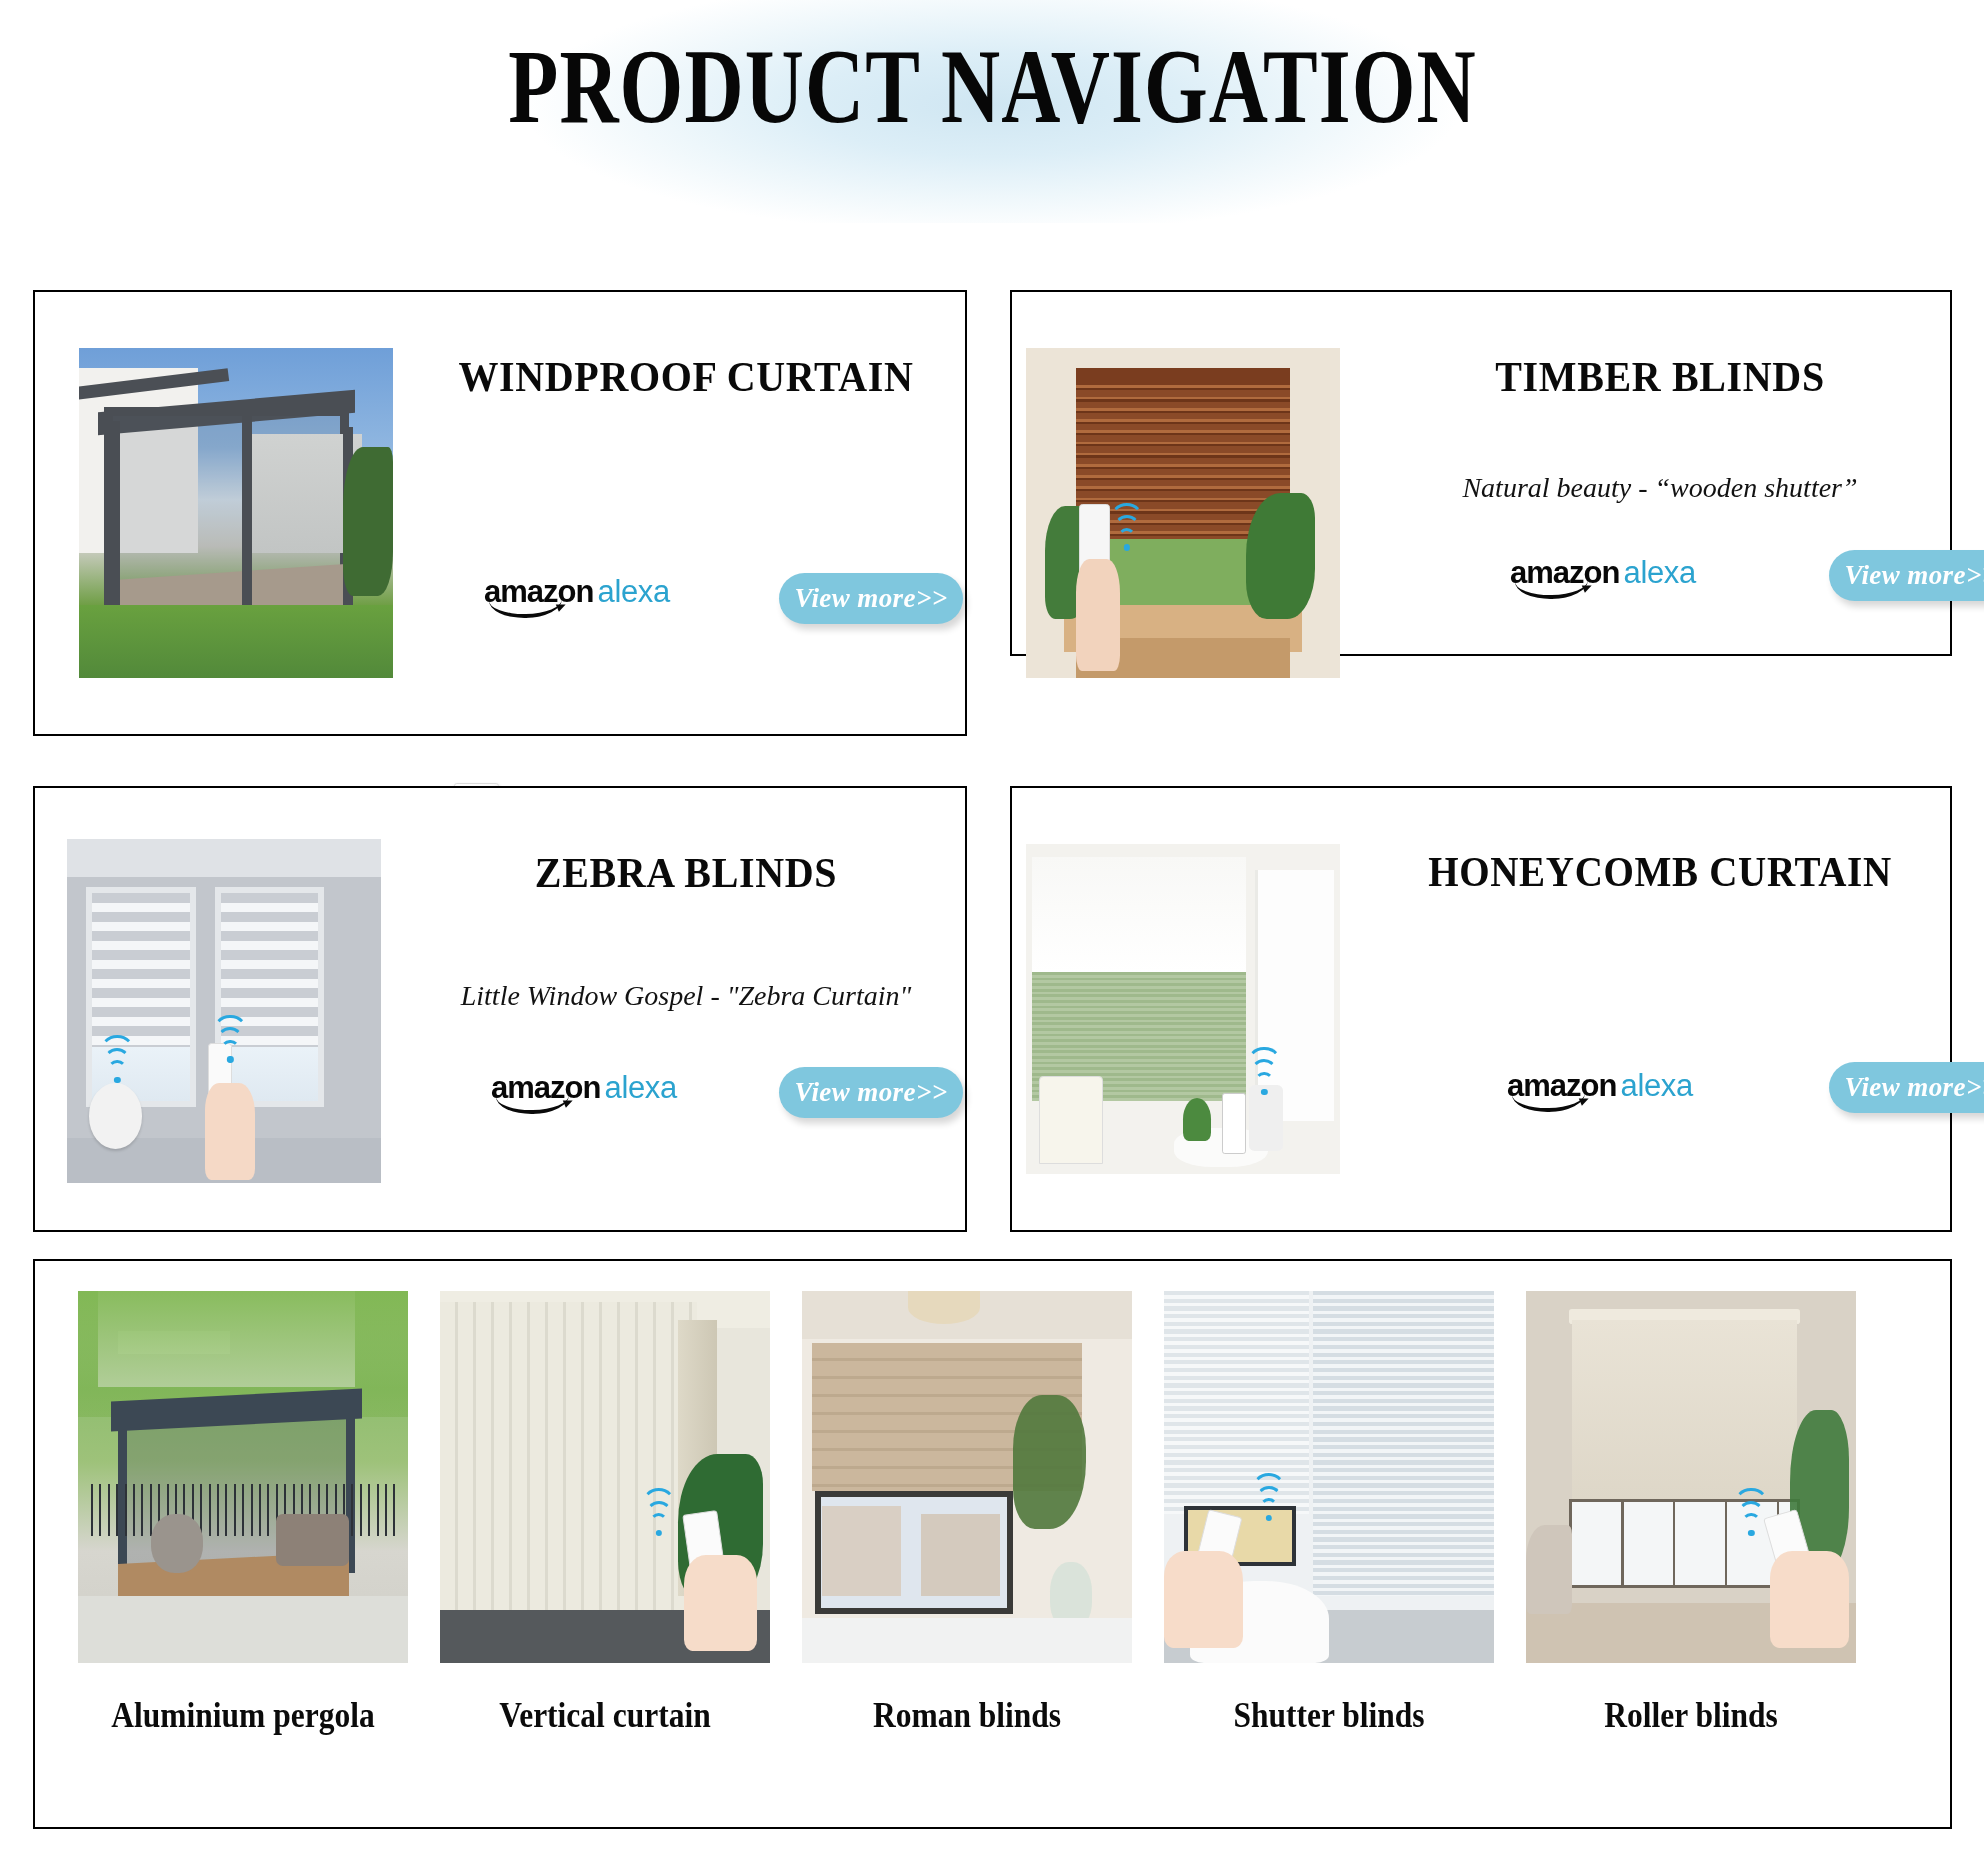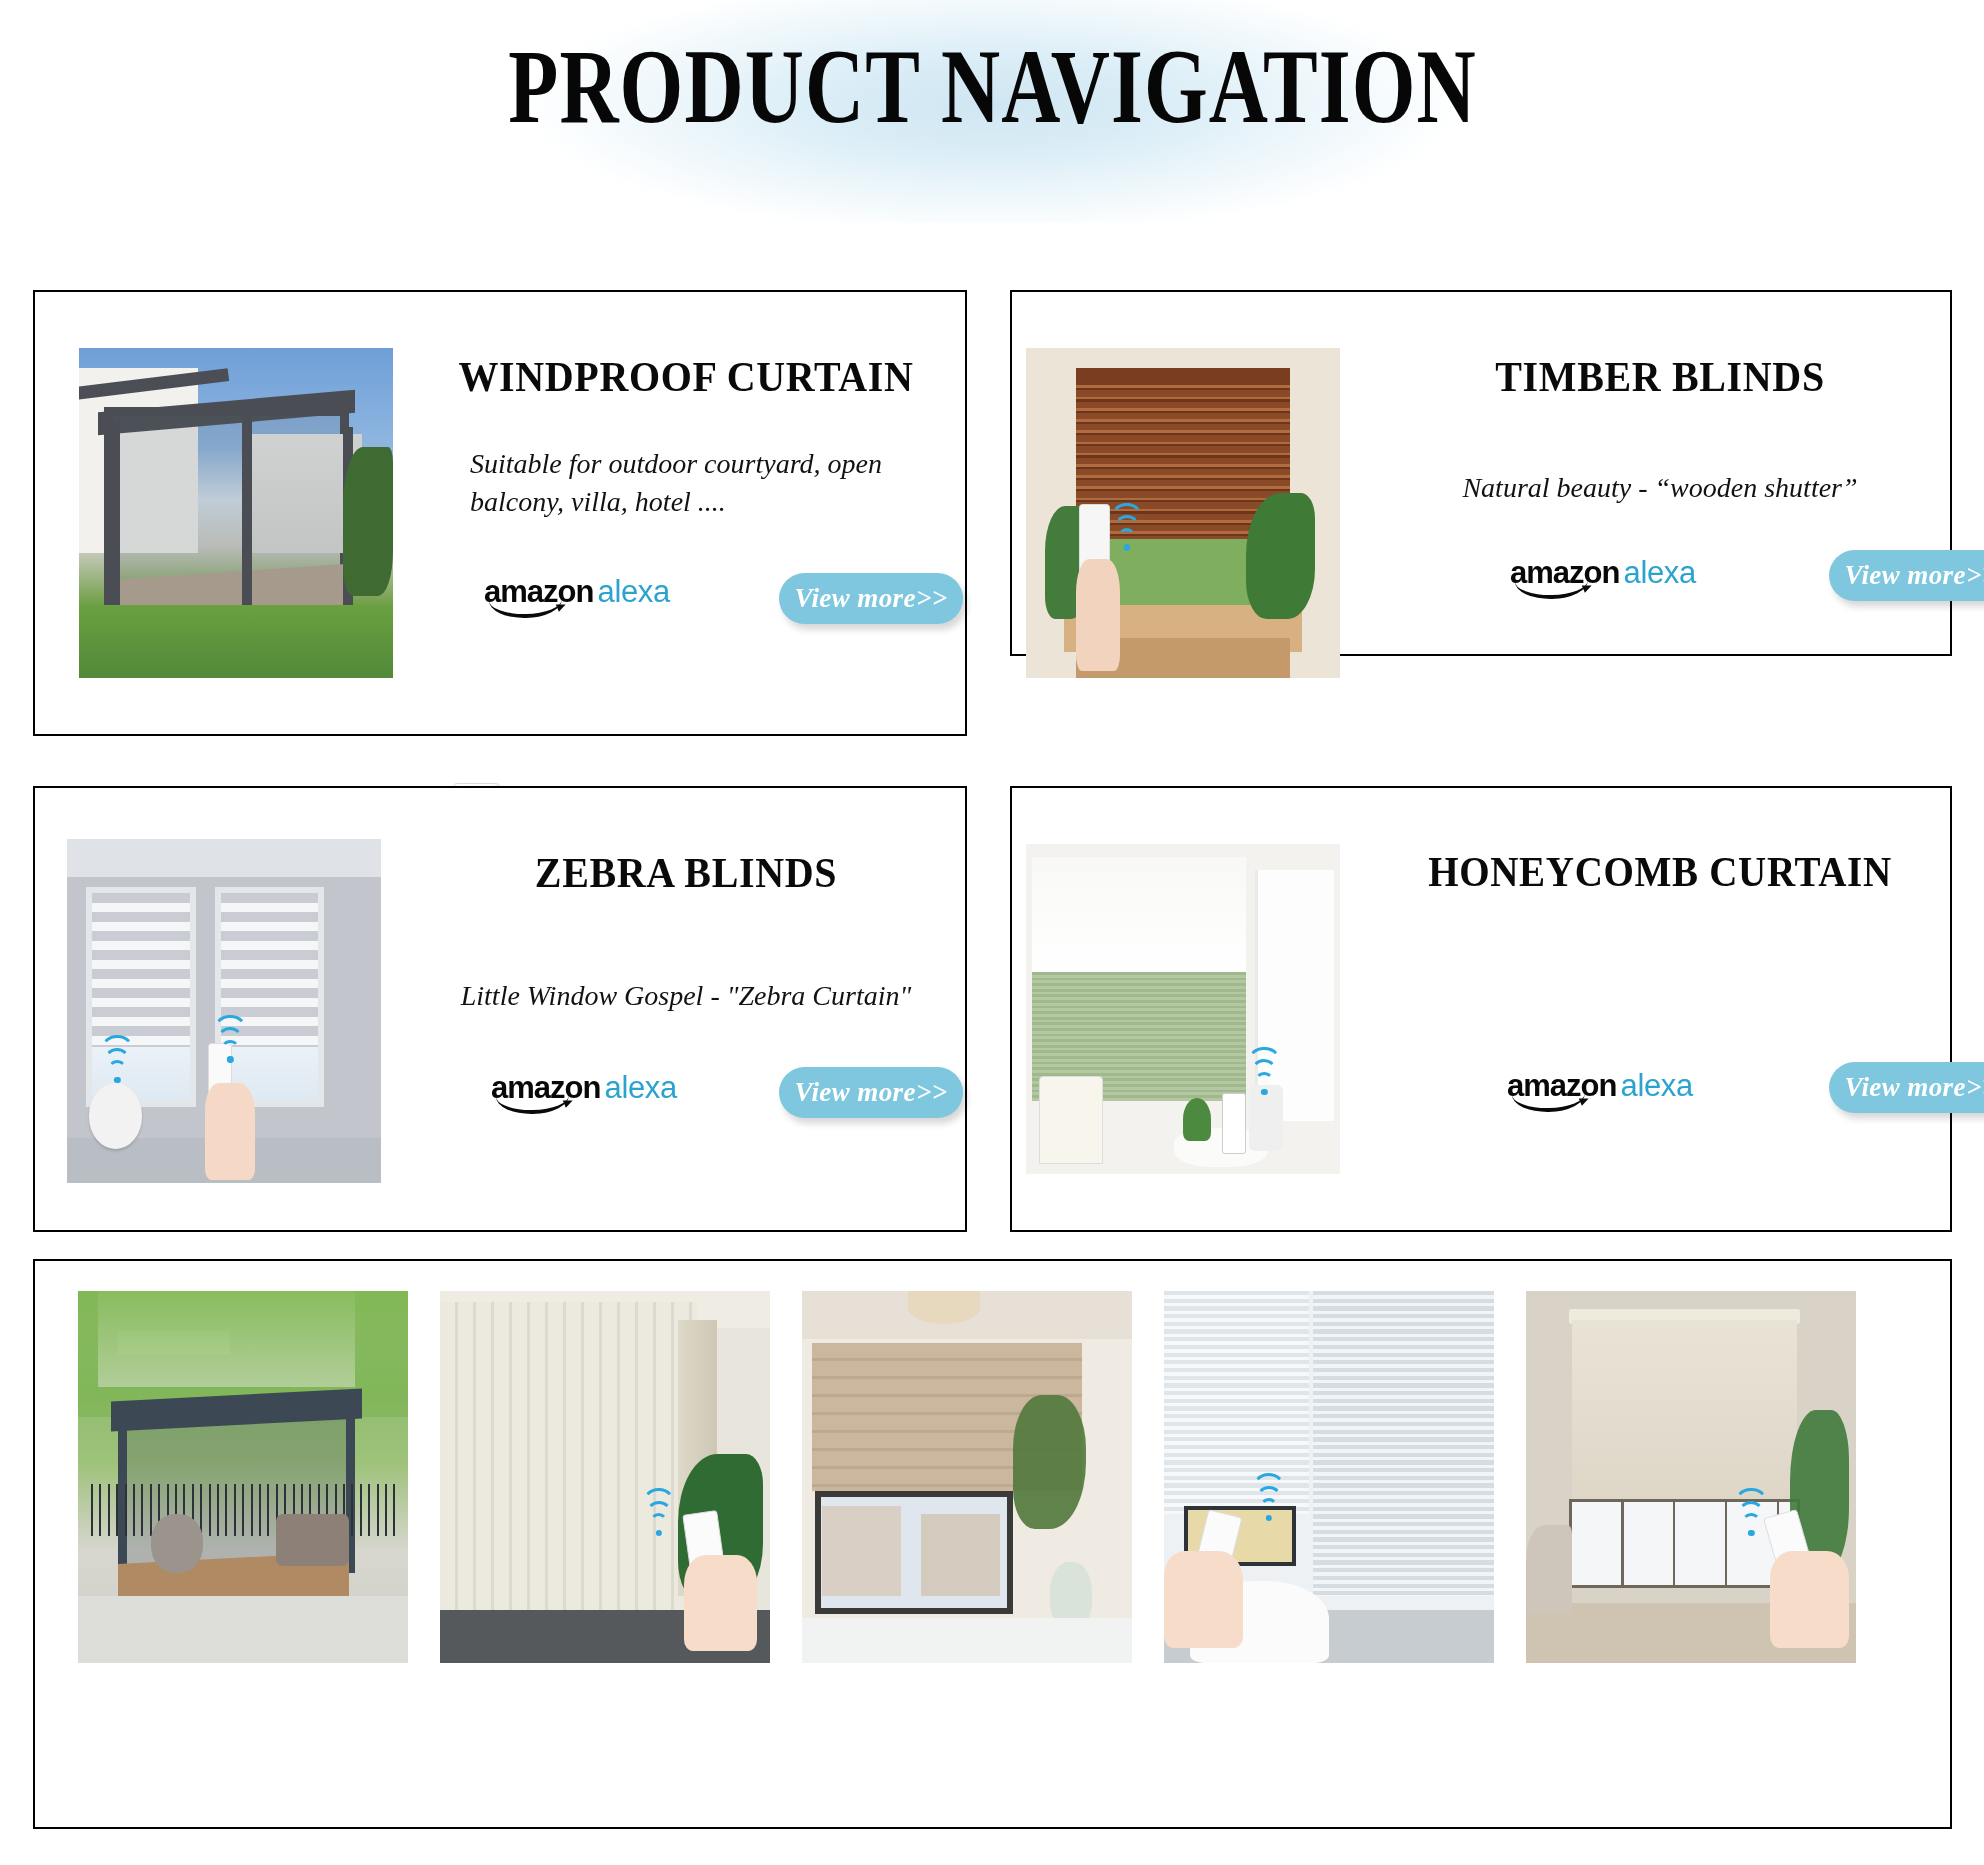--- a/index.html
+++ b/index.html
@@ -340,21 +340,20 @@
     </div>
   </div>
   <div class="wall-remote">
     <div class="k" style="top:45px;">^</div>
     <div class="k" style="top:62px;">—</div>
     <div class="k" style="top:79px;">v</div>
     <i style="top:97px;"></i>
   </div>
   <div class="card-body">
     <div class="card-title">WINDPROOF CURTAIN</div>
-    <div class="card-desc">Suitable for outdoor courtyard, open balcony, villa, hotel ....</div>
     <div class="alexa">
       <span class="alexa-amazon">amazon<span class="smile"></span></span>
       <span class="alexa-word">alexa</span>
     </div>
     <div class="btn-view">
       <span>View more&gt;&gt;</span>
     </div>
   </div>
 </div>
 
@@ -555,15 +554,22 @@
           <i class="r3"></i>
             <i class="r2"></i>
             <i class="r1"></i>
             <b></b>
         </span>
       </div>
     </div>
 
   </div>
 
+  <div class="thumb-labels">
+    <div class="thumb-label">Aluminium pergola</div>
+    <div class="thumb-label">Vertical curtain</div>
+    <div class="thumb-label">Roman blinds</div>
+    <div class="thumb-label">Shutter blinds</div>
+    <div class="thumb-label">Roller blinds</div>
+  </div>
 
 </div>
 
 
 </body></html>

